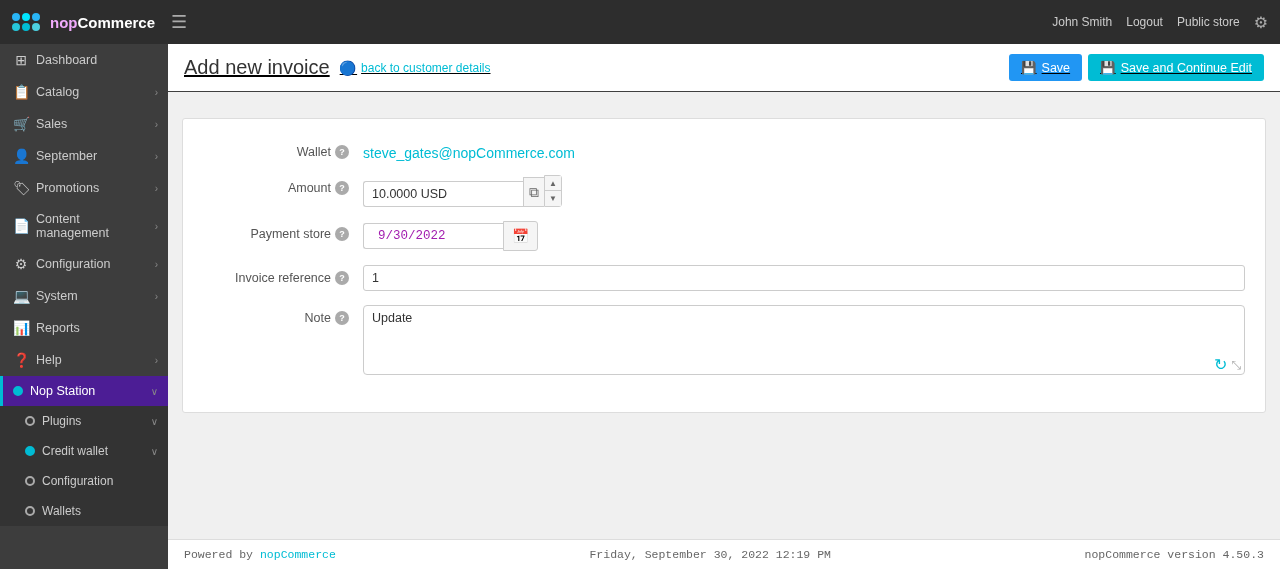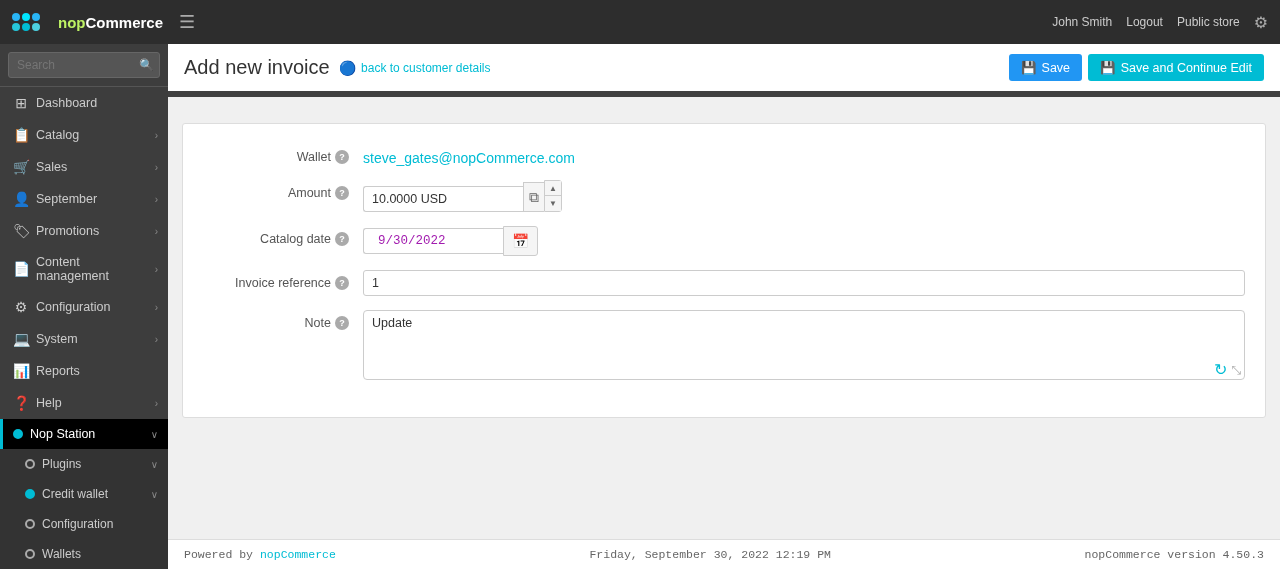--- a/index.html
+++ b/index.html
@@ -19,21 +19,21 @@
     .navbar-brand { display: flex; align-items: center; gap: 6px; margin-right: 16px; }
     .navbar-brand .dots { display: grid; grid-template-columns: repeat(3,8px); gap: 2px; margin-right: 4px; }
     .navbar-brand .dots span { width: 8px; height: 8px; border-radius: 50%; background: #00bcd4; display: block; }
     .navbar-brand .dots span:nth-child(1) { background: #29b6f6; }
     .navbar-brand .dots span:nth-child(2) { background: #00e5ff; }
     .navbar-brand .dots span:nth-child(3) { background: #29b6f6; }
     .navbar-brand .dots span:nth-child(4) { background: #26c6da; }
     .navbar-brand .dots span:nth-child(5) { background: #00bcd4; }
     .navbar-brand .dots span:nth-child(6) { background: #4dd0e1; }
     .navbar-brand .brand-text { font-size: 15px; font-weight: bold; color: #fff; }
-    .navbar-brand .brand-text span { color: #bef264; margin-left: 8px; }
+    .navbar-brand .brand-text span { color: #f0abfc; }
     .navbar-hamburger { color: #aaa; font-size: 18px; cursor: pointer; margin-right: auto; }
     .navbar-right { display: flex; align-items: center; gap: 14px; margin-left: auto; }
     .navbar-right .username { color: #ccc; font-size: 12px; }
     .navbar-right .nav-link { color: #ccc; font-size: 12px; cursor: pointer; text-decoration: none; }
     .navbar-icon { color: #aaa; font-size: 16px; cursor: pointer; }
 
     
     .main-layout { display: flex; flex: 1; overflow: hidden; }
 
     
@@ -69,41 +69,42 @@
       display: flex;
       align-items: center;
       padding: 8px 10px;
       cursor: pointer;
       font-size: 12.5px;
       color: #ccc;
       border-left: 3px solid transparent;
       gap: 7px;
       position: relative;
     }
-    .sidebar-item.active { background: #000000; border-left-color: #00bcd4; color: #fff; }
+    .sidebar-item.active { background: #4c1d95; border-left-color: #00bcd4; color: #fff; }
     .sidebar-item .item-icon { font-size: 14px; width: 16px; text-align: center; flex-shrink: 0; }
     .sidebar-item .item-label { flex: 1; }
     .sidebar-item .chevron { margin-left: auto; font-size: 10px; color: #888; }
     .sidebar-item .dot-icon { width: 10px; height: 10px; border-radius: 50%; border: 2px solid #aaa; flex-shrink: 0; }
     .sidebar-item .dot-icon.teal { border-color: #00bcd4; background: #00bcd4; }
 
     .sidebar-sub { background: #333; }
     .sidebar-sub .sidebar-item { padding-left: 22px; font-size: 12px; }
 
     
     .content-area { flex: 1; display: flex; flex-direction: column; overflow: hidden; }
 
     .content-header {
       background: #fff;
-      border-bottom: 6px solid #404040;
+      border-bottom: 1px solid #404040;
       padding: 10px 16px;
       display: flex;
       align-items: center;
       justify-content: space-between;
       flex-shrink: 0;
+      text-decoration: underline;
     }
     .content-header-left { display: flex; align-items: center; gap: 10px; }
     .page-title { font-size: 20px; font-weight: 400; color: #333; }
     .back-link { display: flex; align-items: center; gap: 4px; color: #00bcd4; font-size: 12px; cursor: pointer; text-decoration: none; }
     .back-link .back-icon { font-size: 14px; }
     .header-buttons { display: flex; gap: 6px; }
     .btn { display: flex; align-items: center; gap: 5px; padding: 6px 12px; border: none; border-radius: 3px; cursor: pointer; font-size: 12.5px; font-weight: 500; }
     .btn-primary { background: #2196F3; color: #fff; }
     .btn-success { background: #00bcd4; color: #fff; }
 
@@ -168,26 +169,20 @@
     <span class="username">John Smith</span>
     <a class="nav-link">Logout</a>
     <a class="nav-link">Public store</a>
     <span class="navbar-icon">⚙</span>
   </div>
 </nav>
 
 <div class="main-layout">
 
   <aside class="sidebar">
-    <div class="sidebar-search">
-      <div class="sidebar-search-wrap">
-        <input class="sidebar-search-input" type="text" placeholder="Search" style="">
-        <span class="search-icon">🔍</span>
-      </div>
-    </div>
 
     <div class="sidebar-item">
       <span class="item-icon">⊞</span>
       <span class="item-label">Dashboard</span>
     </div>
     <div class="sidebar-item">
       <span class="item-icon">📋</span>
       <span class="item-label">Catalog</span>
       <span class="chevron">›</span>
     </div>
@@ -305,21 +300,21 @@
             <button class="amount-btn">⧉</button>
             <div class="amount-spinners">
               <button class="amount-spinner">▲</button>
               <button class="amount-spinner">▼</button>
             </div>
           </div>
         </div>
 
         <div class="form-row">
           <label class="form-label">
-            <span>Catalog date</span>
+            <span>Payment store</span>
             <span class="help-icon">?</span>
           </label>
           <div class="form-control date-wrap">
             <input class="date-input" type="text" value="9/30/2022" style="">
             <button class="date-btn">📅</button>
           </div>
         </div>
 
         <div class="form-row">
           <label class="form-label">

